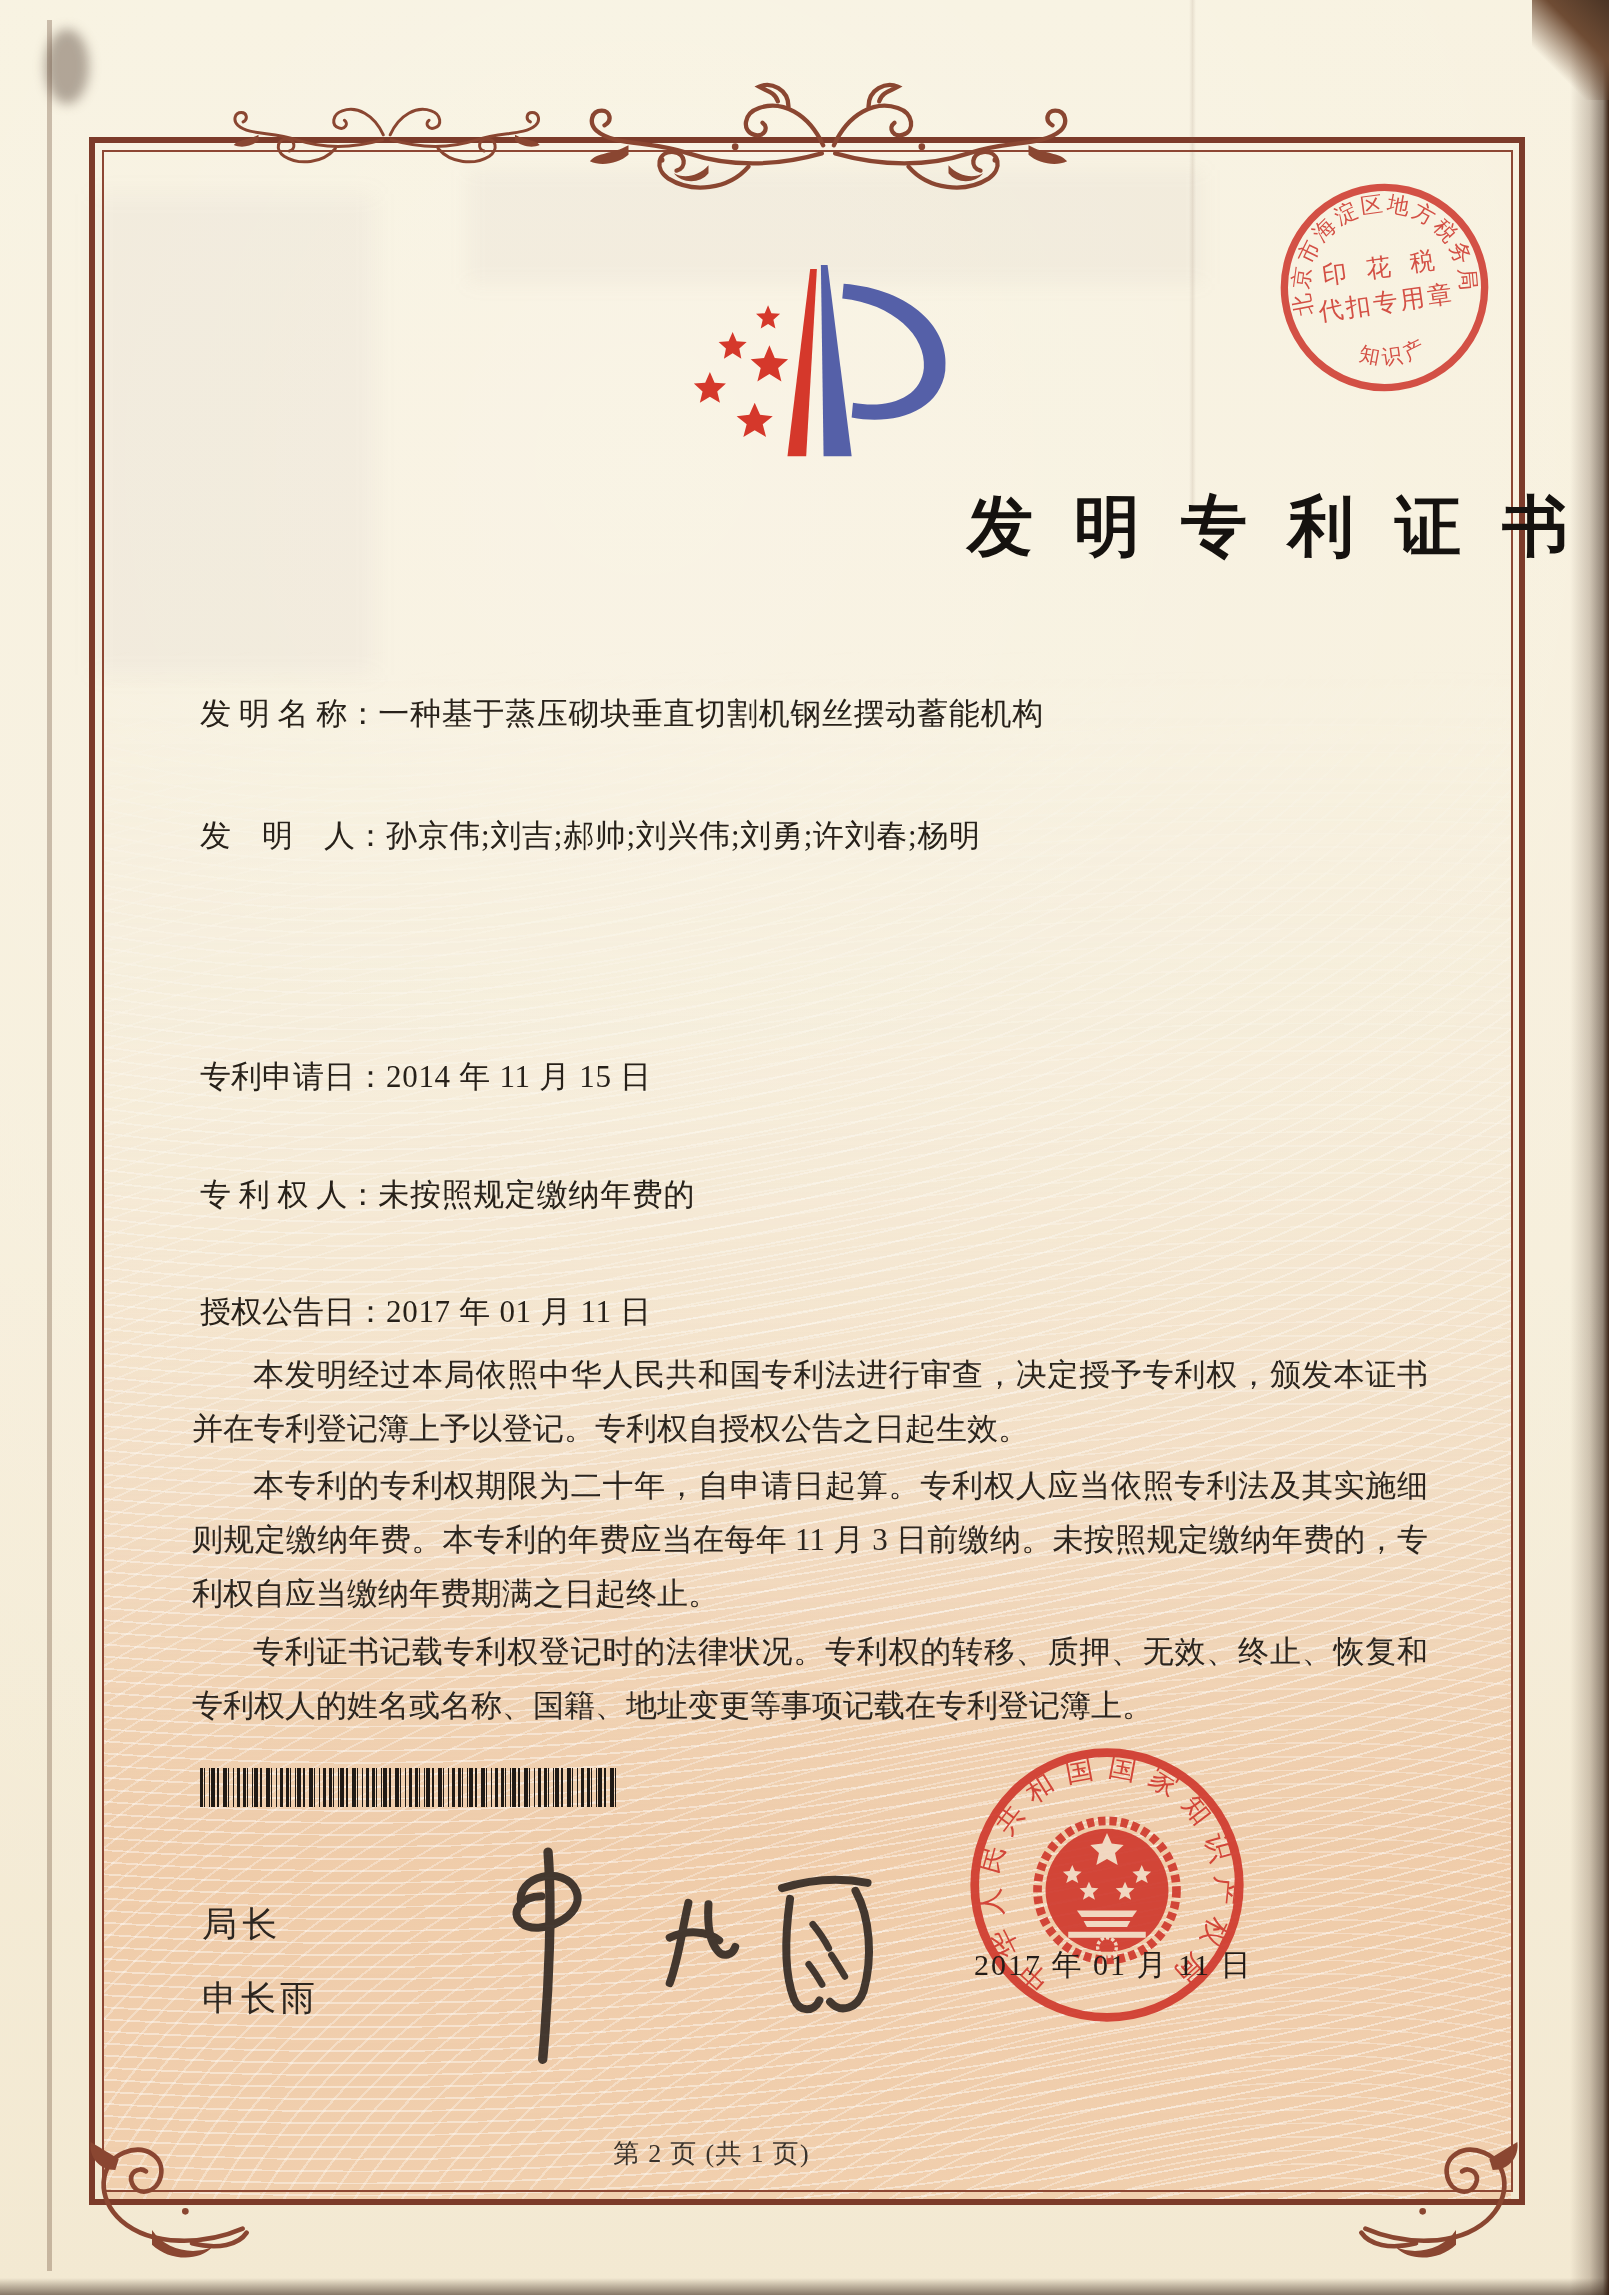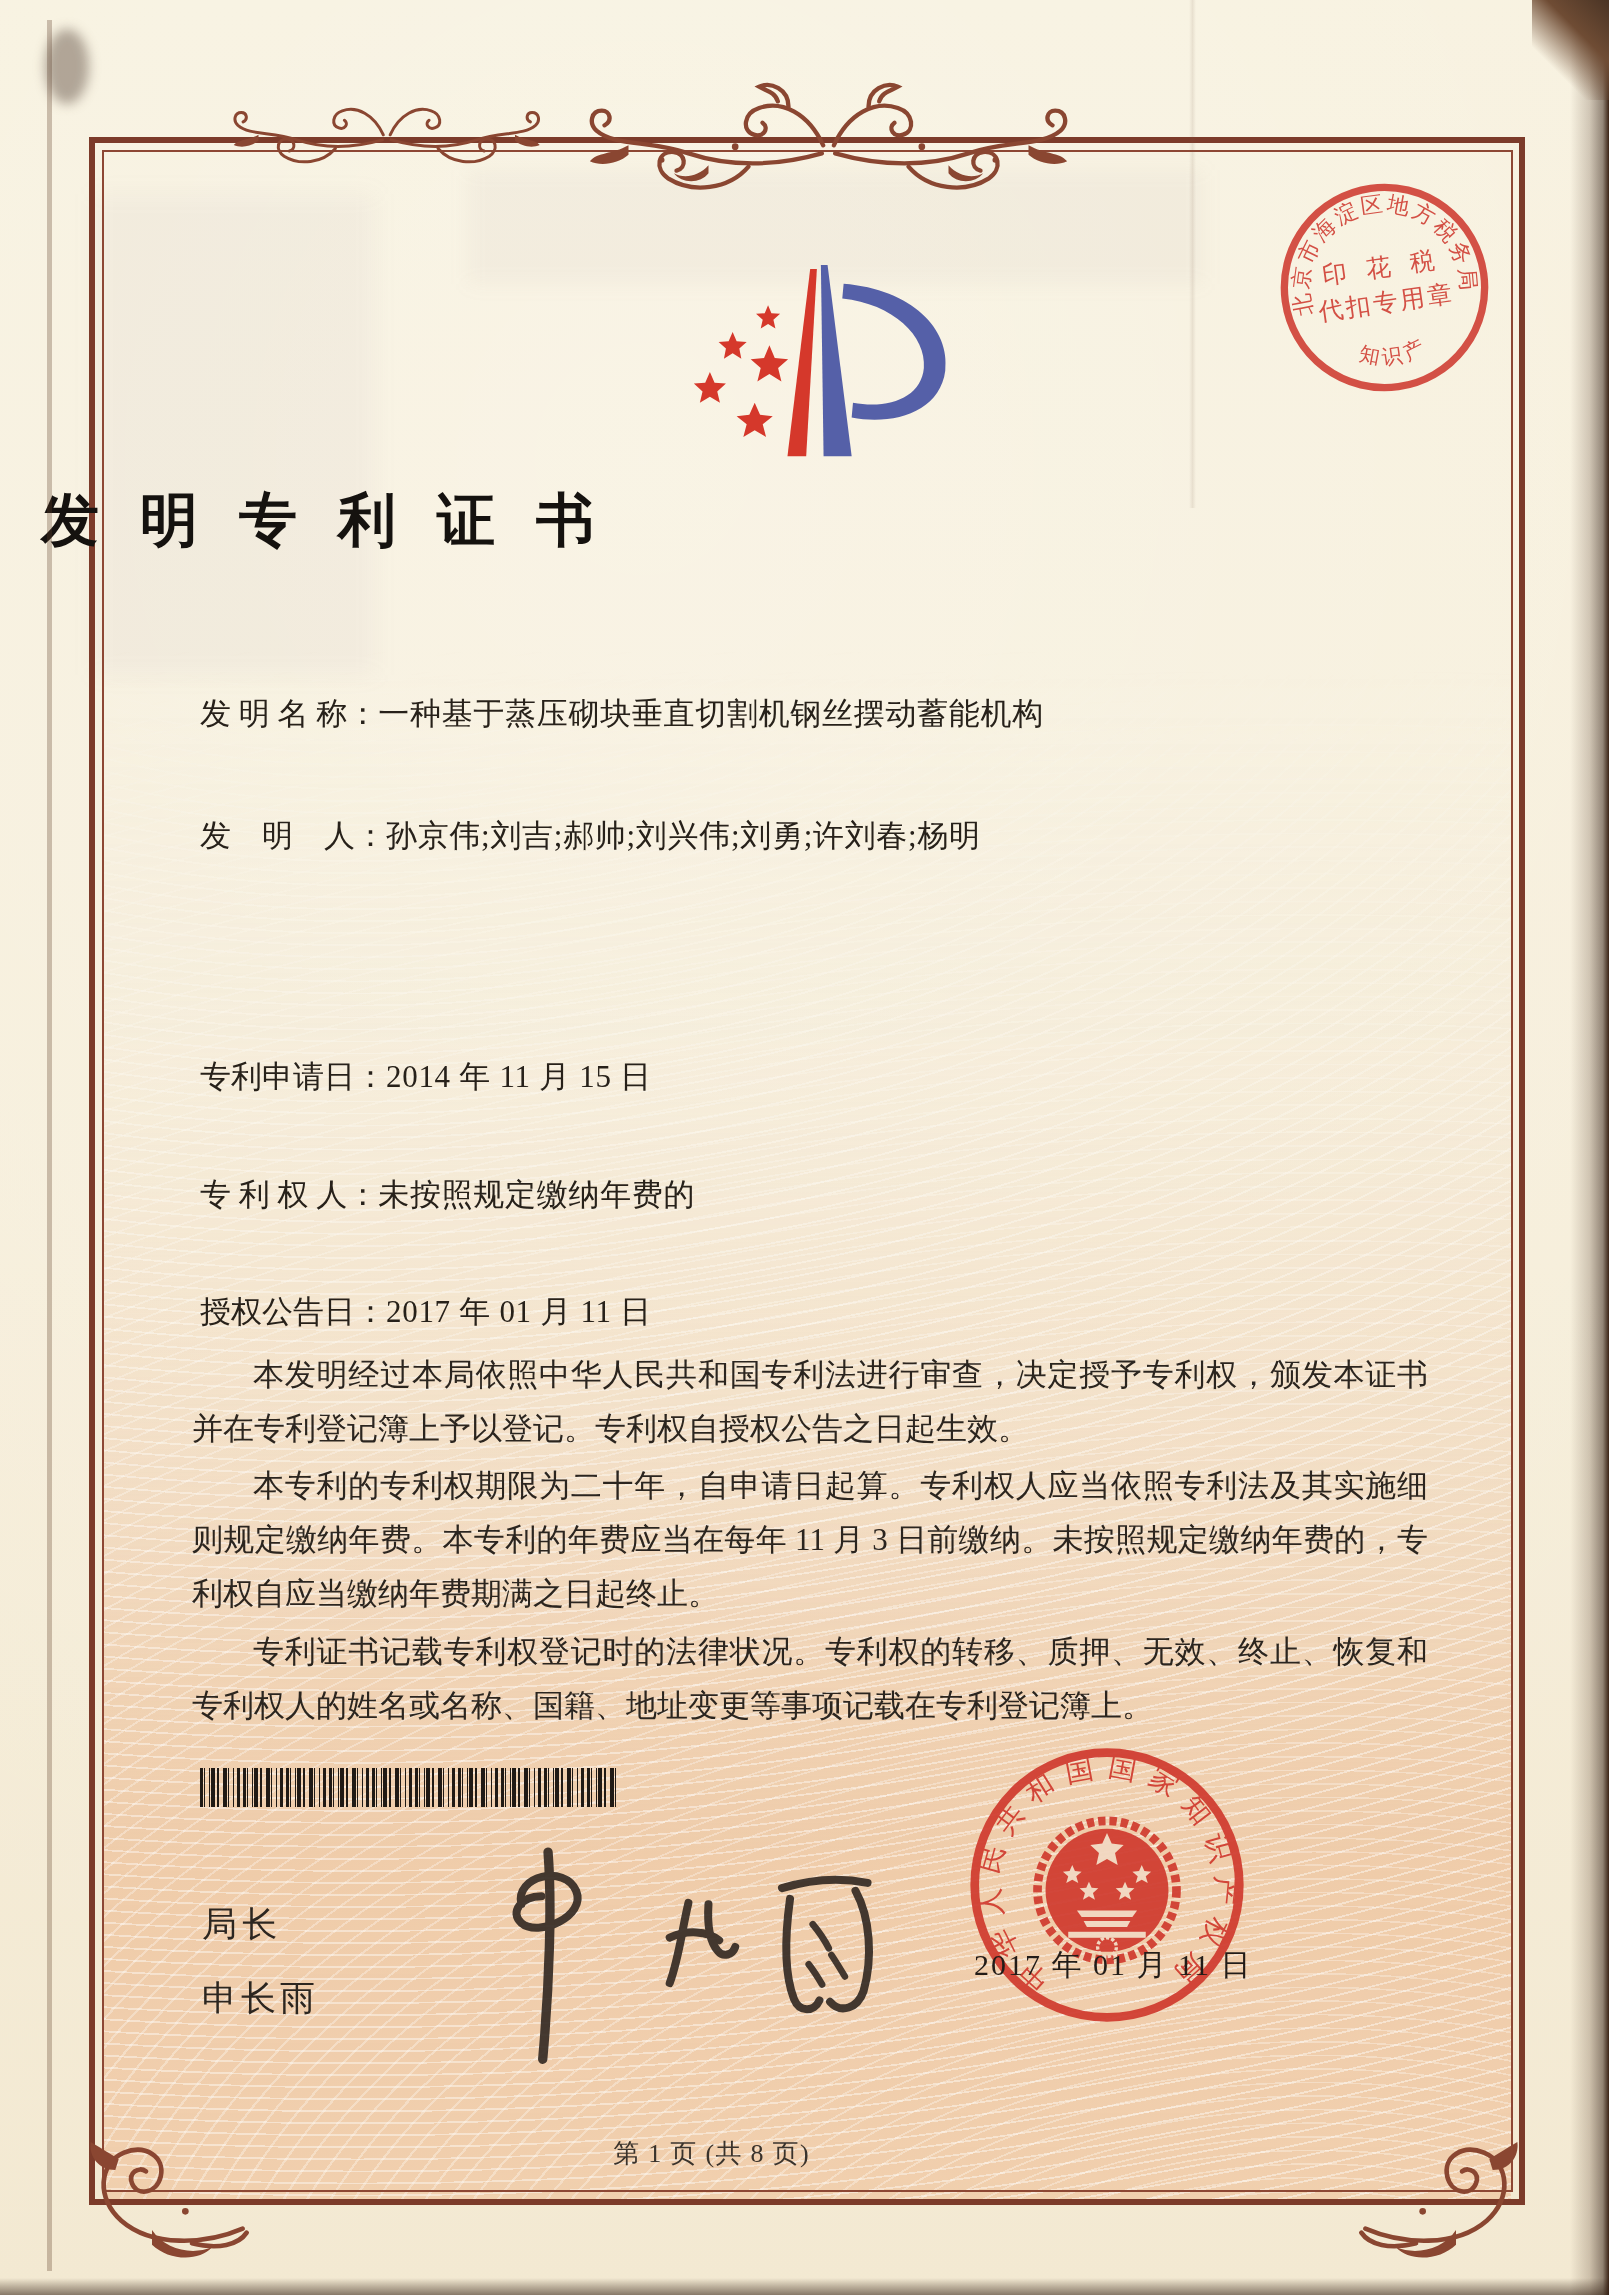--- a/index.html
+++ b/index.html
@@ -34,21 +34,21 @@
     background:linear-gradient(90deg, rgba(69,43,28,0), rgba(69,43,28,.22) 50%, rgba(48,28,17,.5) 84%, #3a2315 100%);}
   .edge-bottom{position:absolute;left:0;bottom:0;width:100%;height:17.4px;z-index:8;
     background:linear-gradient(0deg, rgba(46,28,16,.55), rgba(46,28,16,0));}
   .edge-left{position:absolute;left:47px;top:20px;width:5.3px;height:2251px;background:rgba(95,62,40,.30);z-index:8;}
   .fold-tr{position:absolute;right:0;top:0;width:77px;height:100px;z-index:9;
     background:linear-gradient(225deg,#4a3425 0%, #6f4c34 35%, rgba(111,76,52,0) 70%);}
   .smudge-tl{position:absolute;left:45px;top:29px;width:44px;height:75px;border-radius:50%;
     background:rgba(60,40,30,.38);filter:blur(6px);z-index:9;}
   
   .certno{position:absolute;left:198px;top:262px;font-size:30px;letter-spacing:6px;color:#2a241d;z-index:4;}
-  .title{position:absolute;left:0;top:482px;width:100%;text-align:left;font-size:58px;font-weight:700;
+  .title{position:absolute;left:0;top:482px;width:100%;text-align:right;font-size:66px;font-weight:700;
     letter-spacing:41px;padding-left:41px;box-sizing:border-box;color:#15120f;z-index:4;}
   .field-row{position:absolute;left:200px;font-size:31px;color:#27211a;z-index:4;white-space:nowrap;}
   .f0{top:693px}.f1{top:815px}.f2{top:935px}.f3{top:1056px}.f4{top:1174px}.f5{top:1291px}
   .field-row .lbl{color:#27211a;}
   .field-row .val{letter-spacing:0.7px;}
   .paragraphs{position:absolute;left:192px;top:1348px;width:1236px;z-index:4;font-family:Liberation Serif, serif;}
   .paragraphs p{font-size:31px;line-height:54px;text-indent:61px;text-align:justify;margin:0 0 3.3px 0;color:#2b251f;}
   .barcode{position:absolute;left:200px;top:1768px;width:416px;height:39px;z-index:4;
     background:repeating-linear-gradient(90deg,
       #201a15 0 2.7px, transparent 2.7px 4px, #201a15 4px 5.3px, transparent 5.3px 8.7px,
@@ -223,21 +223,21 @@
         <path fill="#f2d8c2" d="M175,258 L265,258 L258,268 L182,268 Z"></path>
         <path fill="#f2d8c2" d="M185,274 L255,274 L250,283 L190,283 Z"></path>
         <rect x="162" y="290" width="116" height="9" fill="#f2d8c2"></rect>
         <circle cx="220" cy="313" r="14" fill="none" stroke="#f2d8c2" stroke-width="5" stroke-dasharray="5 3"></circle>
       </g>
     </g>
   </svg>
 
   <div class="issue-date">2017 年 01 月 11 日</div>
 
-  <div class="footer">第 1 页 (共 8 页)</div>
+  <div class="footer">第 2 页 (共 1 页)</div>
 
   <div class="crease"></div>
   <div class="edge-right"></div>
   <div class="edge-bottom"></div>
   <div class="edge-left"></div>
   <div class="fold-tr"></div>
   <div class="smudge-tl"></div>
 
 </div>
 

